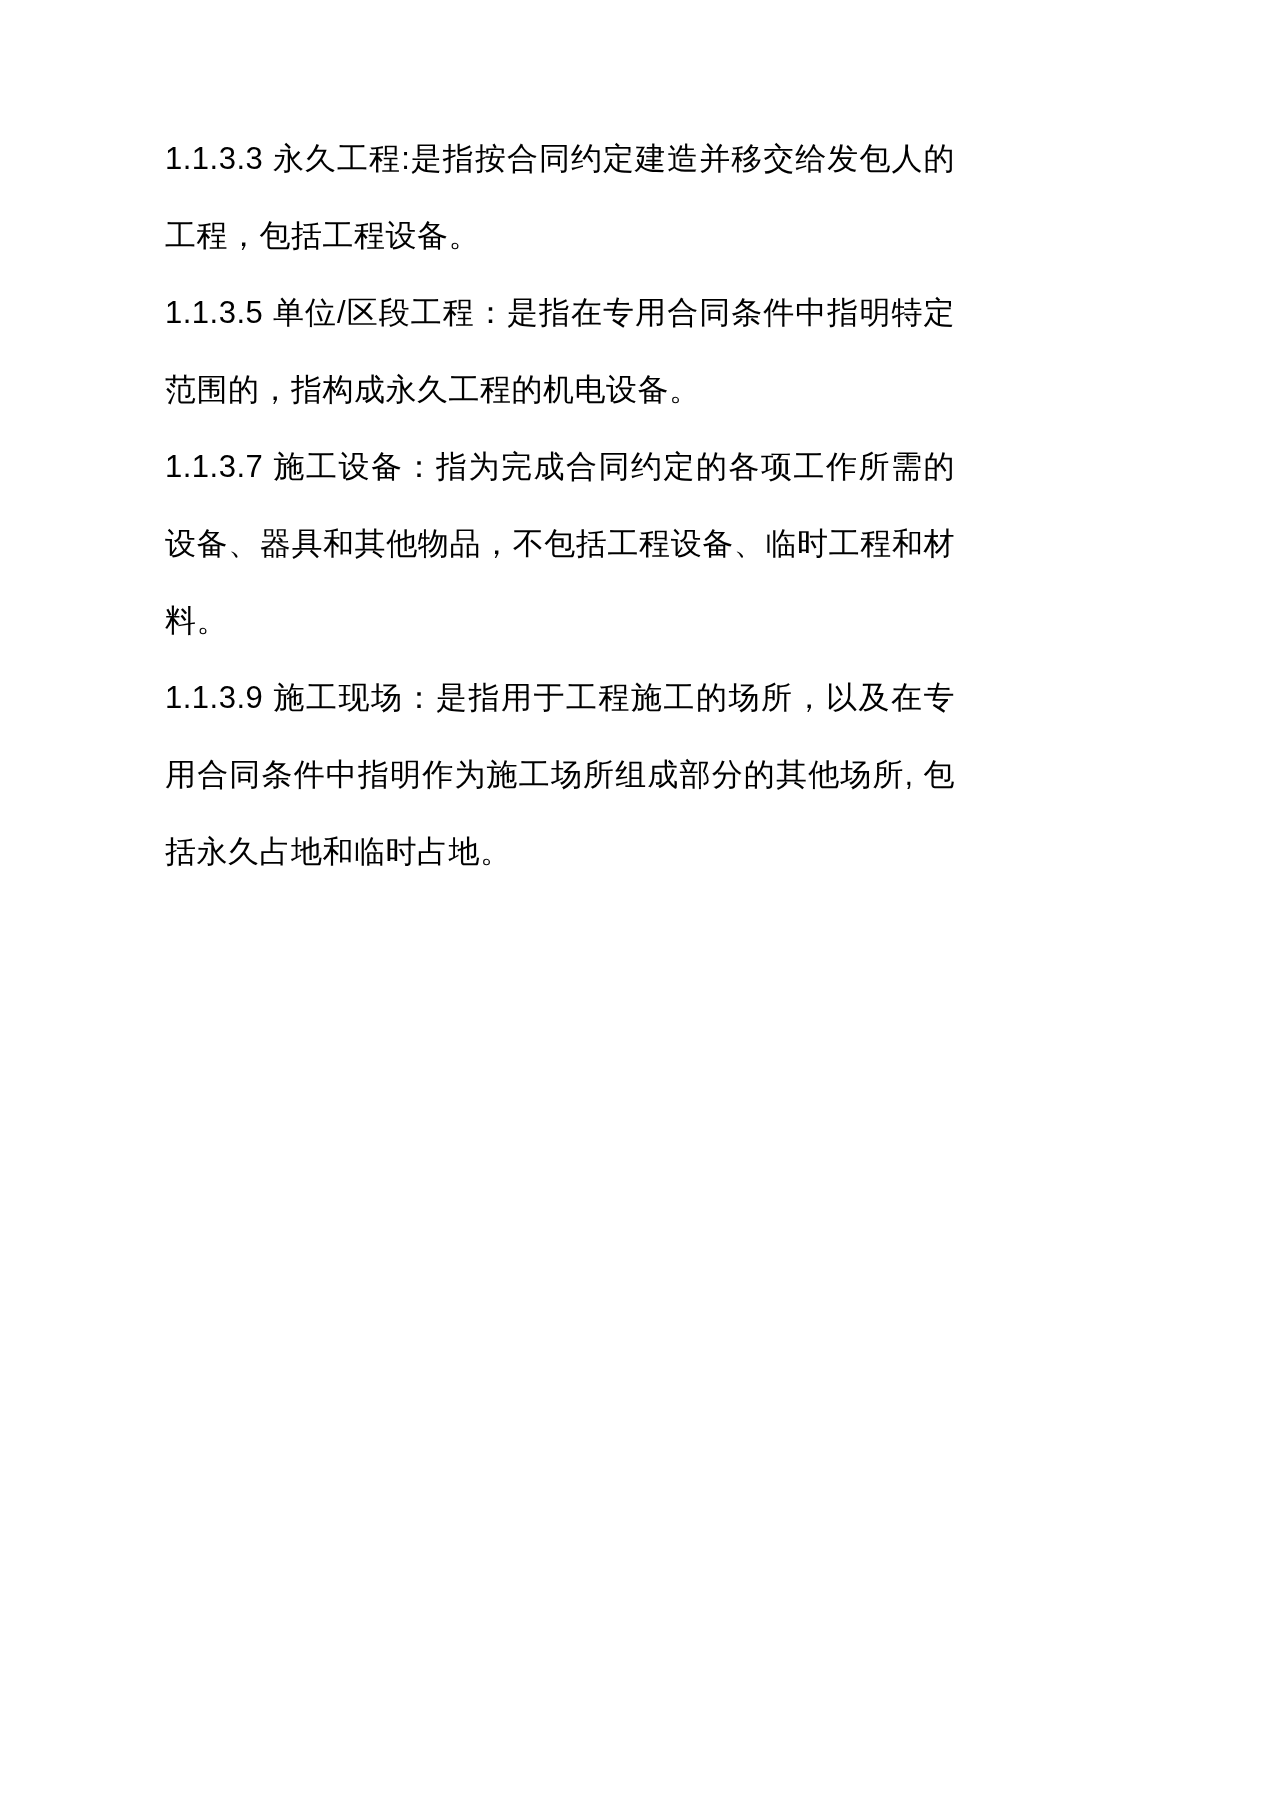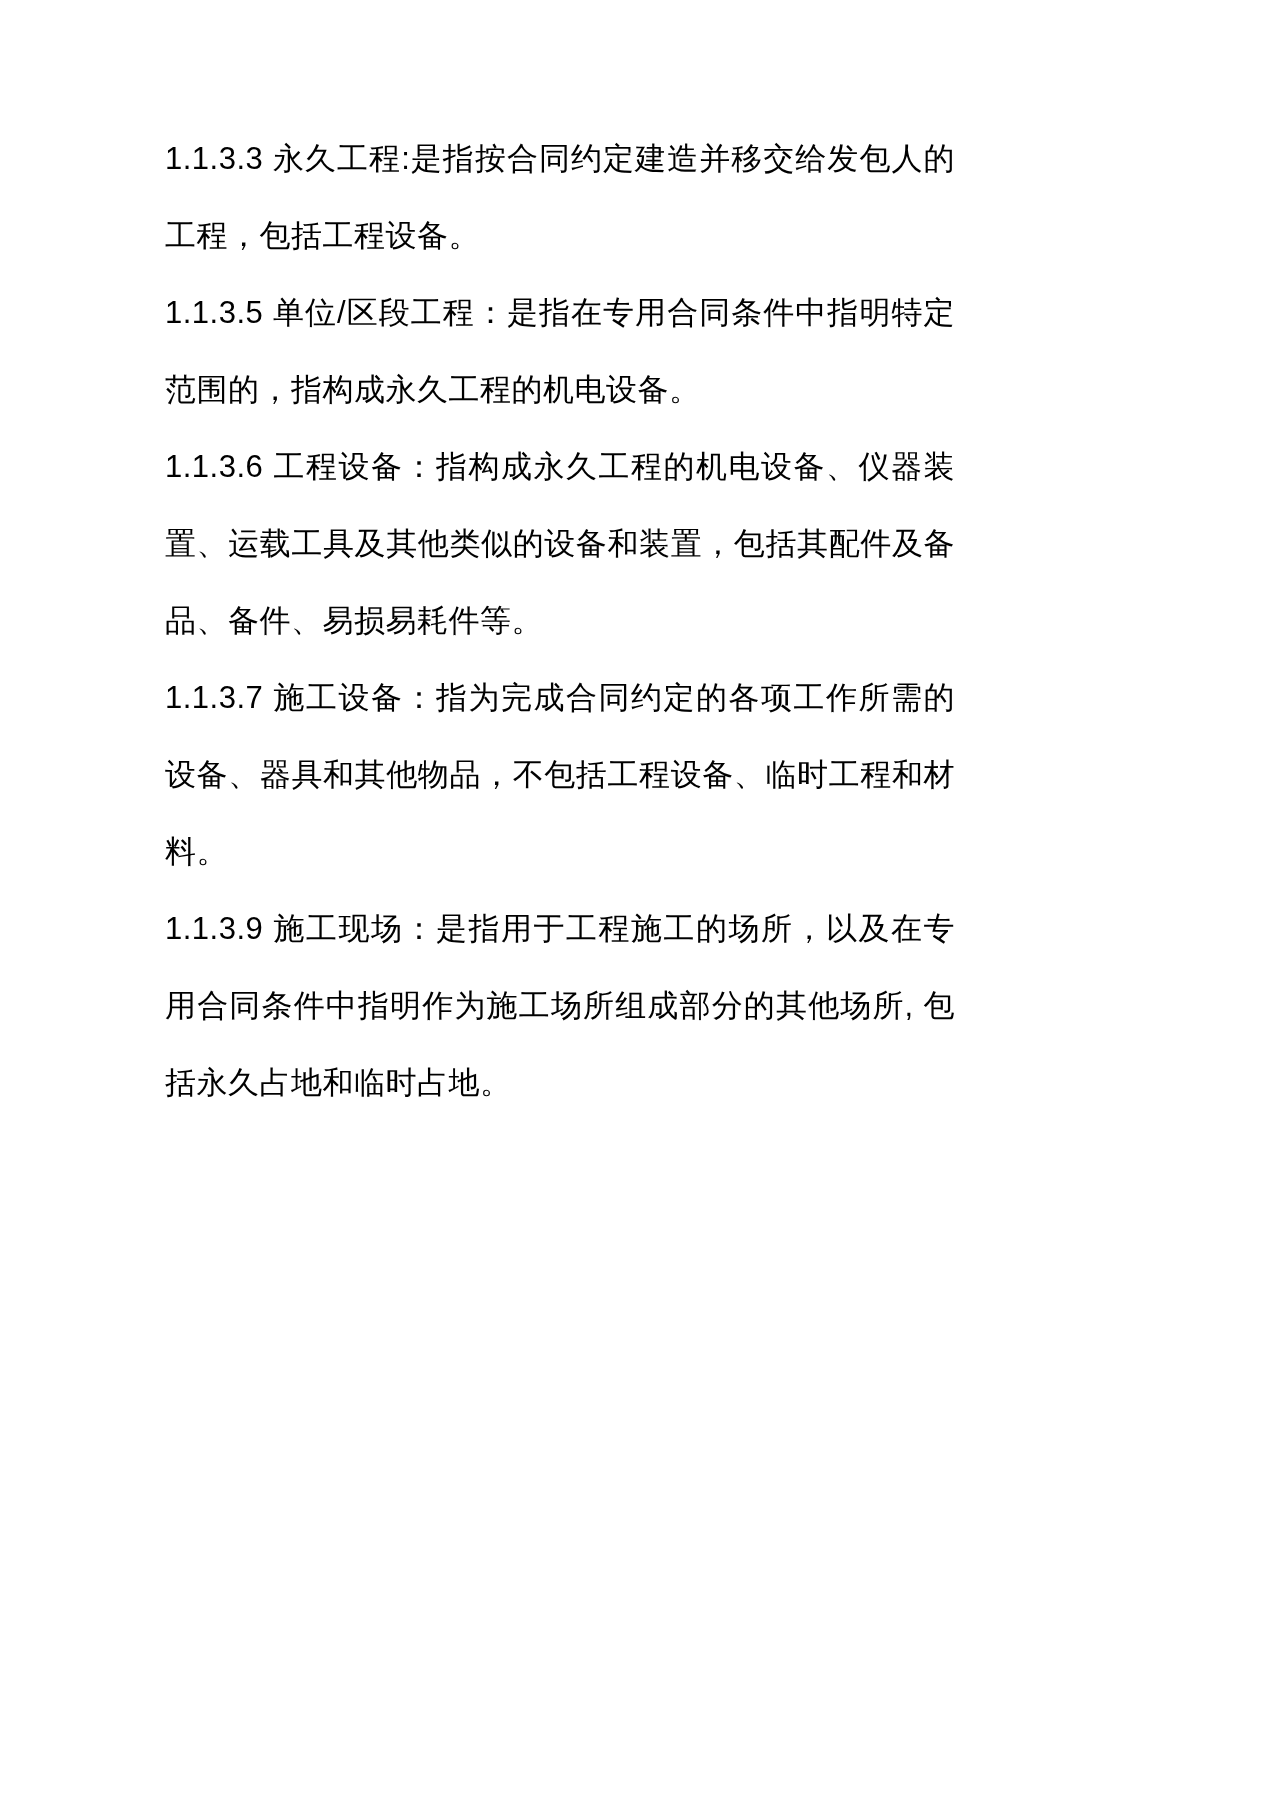--- a/index.html
+++ b/index.html
@@ -44,20 +44,19 @@
       color: #333333;
     }
   </style>
 </head>
 <body>
 
 <div class="page">
   <div class="content">
     <p class="clause">1.1.3.3 永久工程:是指按合同约定建造并移交给发包人的工程，包括工程设备。</p>
     <p class="clause">1.1.3.5 单位/区段工程：是指在专用合同条件中指明特定范围的，指构成永久工程的机电设备。</p>
-    <p class="clause">1.1.3.6 工程设备：指构成永久工程的机电设备、仪器装置、运载工具及其他类似的设备和装置，包括其配件及备品、备件、易损易耗件等。</p>
     <p class="clause">1.1.3.7 施工设备：指为完成合同约定的各项工作所需的设备、器具和其他物品，不包括工程设备、临时工程和材料。</p>
     <p class="clause">1.1.3.9 施工现场：是指用于工程施工的场所，以及在专用合同条件中指明作为施工场所组成部分的其他场所, 包括永久占地和临时占地。</p>
   </div>
   <div class="page-footer">
     <span class="page-number">11</span>
   </div>
 </div>
 
 </body></html>

